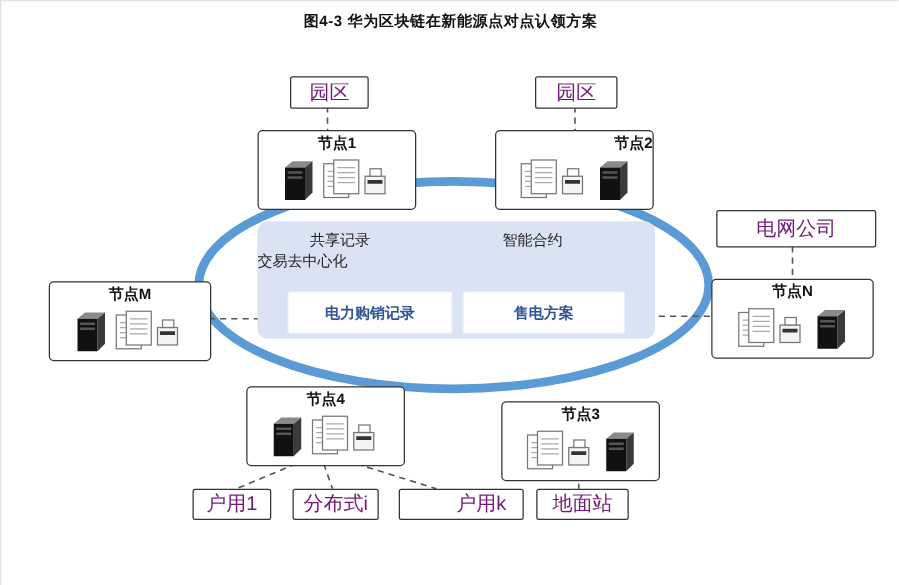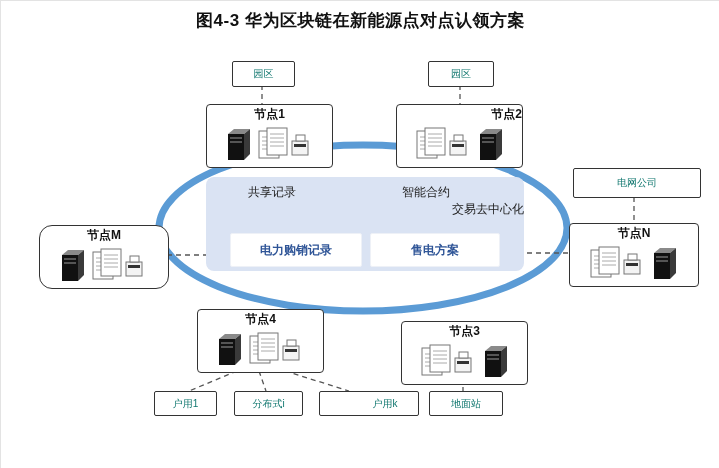--- a/index.html
+++ b/index.html
@@ -3,32 +3,32 @@
 <meta charset="utf-8">
 <style>
   html,body{margin:0;padding:0;background:#fff;}
   body{font-family:"Liberation Sans","DejaVu Sans",sans-serif;}
   .canvas{
     position:relative;width:719px;height:468px;background:#fff;
     border:1px solid #e3e3e3;overflow:hidden;
   }
   .title{
     position:absolute;left:0;top:8px;width:100%;text-align:center;
-    font-size:17px;font-weight:bold;color:#111;letter-spacing:.5px;
+    font-size:12px;font-weight:bold;color:#111;letter-spacing:.5px;
   }
   svg.links{position:absolute;left:0;top:0;z-index:1;}
   
   .panel{
     position:absolute;left:205px;top:176px;width:318px;height:94px;
     background:#dae3f3;border-radius:8px;z-index:2;
   }
   .panel-label{position:absolute;font-size:12px;color:#222;white-space:nowrap;}
   .lbl-shared{left:42px;top:7px;}
   .lbl-smart{left:196px;top:7px;}
-  .lbl-decentral{left:0;top:24px;width:100%;text-align:right;}
+  .lbl-decentral{left:0;top:24px;width:100%;text-align:left;}
   .white-box{
     position:absolute;top:56px;height:32px;background:#fff;border:1px solid #eef1f7;
     border-radius:2px;display:flex;align-items:center;justify-content:center;
     font-size:12px;font-weight:bold;color:#2f5597;z-index:3;
   }
   .wb-1{left:24px;width:130px;text-align:center;}
   .wb-2{left:164px;width:128px;}
   
   .node{
     position:absolute;width:125px;height:62px;background:#fff;
@@ -36,21 +36,21 @@
     display:flex;flex-direction:column;align-items:center;
   }
   .node-label{font-size:12px;font-weight:bold;color:#111;margin-top:2px;line-height:14px;}
   .node-icons{flex:1;display:flex;align-items:center;justify-content:center;gap:6px;width:100%;}
   .node.mirror .node-icons{flex-direction:row-reverse;}
   .icon{display:flex;align-items:center;}
   
   .ext{
     position:absolute;background:#fff;border:1px solid #333;border-radius:2px;
     display:flex;align-items:center;justify-content:center;
-    font-size:10px;color:#0f766e;z-index:3;
+    font-size:16px;color:#701a75;z-index:3;
   }
 </style>
 </head>
 <body>
 
 <div class="canvas">
 
   <div class="title">图4-3 华为区块链在新能源点对点认领方案</div>
 
   <svg class="links" width="719" height="468">
@@ -133,21 +133,21 @@
             <line x1="12" y1="16" x2="26" y2="16" stroke="#aaa"></line>
             <line x1="12" y1="20" x2="26" y2="20" stroke="#aaa"></line>
             <rect x="34" y="15" width="16" height="14" fill="#f4f4f4" stroke="#777"></rect>
             <rect x="36" y="18" width="12" height="3" fill="#333"></rect>
             <rect x="38" y="9" width="9" height="6" fill="#fff" stroke="#777"></rect>
           </svg>
         </span>
     </div>
   </div>
 
-  <div class="node" style="left:38px;top:224px;width:128px;border-radius:13px;">
+  <div class="node" style="left:38px;top:224px;width:128px;">
     <div class="node-label">节点M</div>
     <div class="node-icons">
       <span class="icon">
           <svg width="26" height="34" viewBox="0 0 26 34">
             <polygon points="2,7 18,7 24,2 8,2" fill="#8a8a8a"></polygon>
             <polygon points="18,7 24,2 24,27 18,33" fill="#3a3a3a"></polygon>
             <rect x="2" y="7" width="16" height="26" fill="#111"></rect>
             <rect x="4" y="10" width="12" height="2" fill="#555"></rect>
             <rect x="4" y="14" width="12" height="2" fill="#555"></rect>
           </svg>

